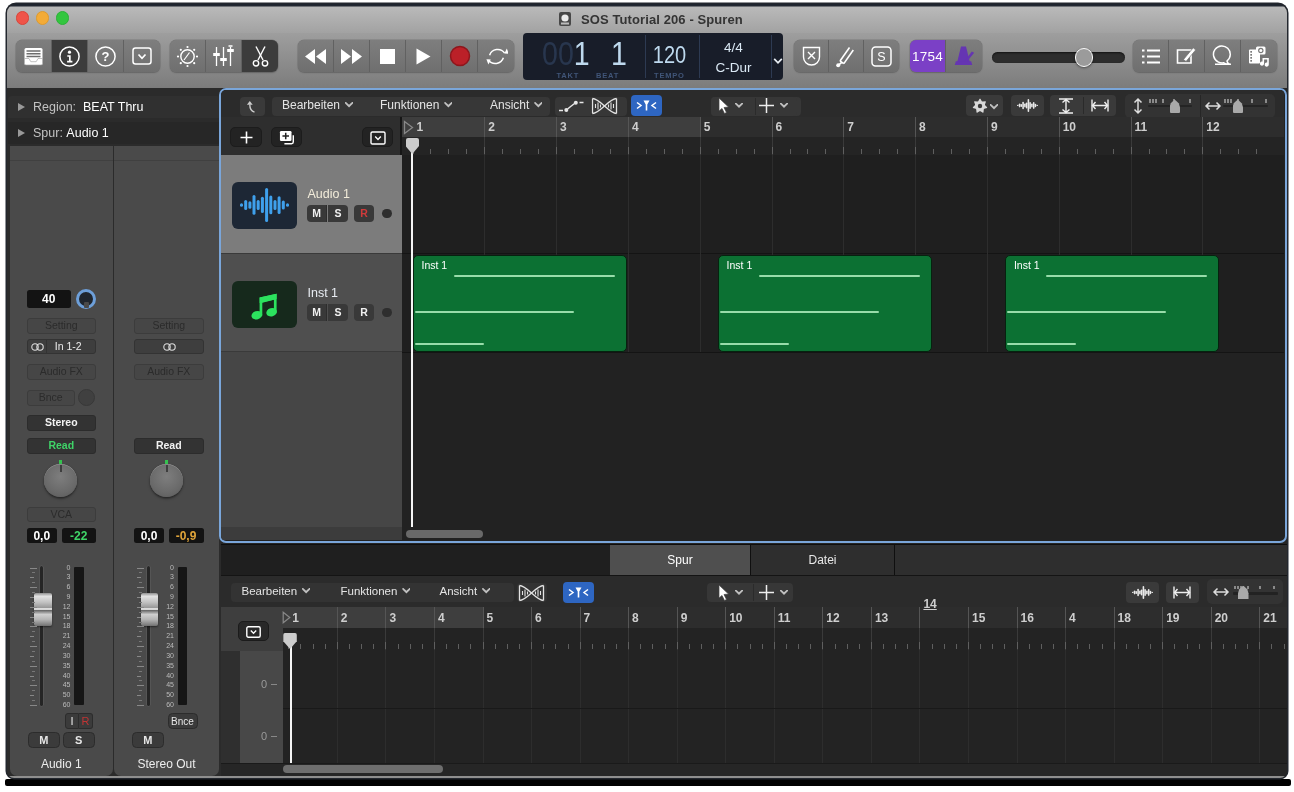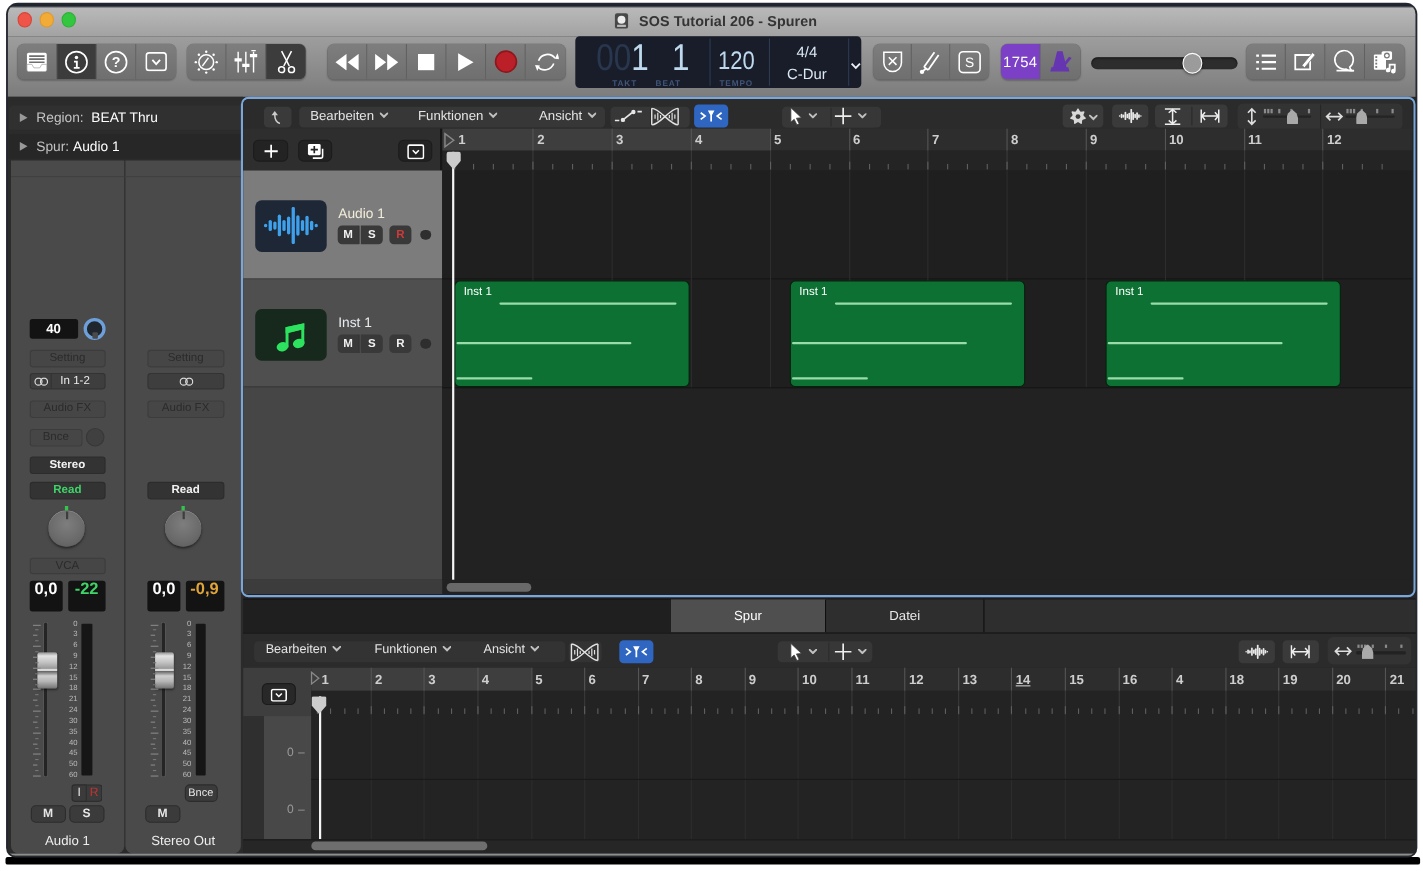--- a/index.html
+++ b/index.html
@@ -18,21 +18,21 @@
 .gb:last-child { border-right:none; }
 .gb.sel { background:#3c3c3c; }
 .gb svg { display:block; }
 .lcdlab { font-size:7.5px; font-weight:700; color:#405578; letter-spacing:0.8px; }
 
 #inspector { left:0; top:84px; width:214px; height:690px; background:#2b2b2b; }
 .ihead { left:1px; width:213px; height:22px; color:#c2c2c2; font-size:12.5px; display:flex; align-items:center; }
 .tri { width:0; height:0; border-left:7px solid #999; border-top:4.5px solid transparent; border-bottom:4.5px solid transparent; margin:0 8px 0 10px; }
 .strip { top:58px; height:630px; background:#4a4a4a; border-radius:0 0 7px 7px; }
 .sbtn { position:absolute; left:16.5px; width:69.5px; height:15.5px; border:1px solid #3c3c3c; background:#464646; border-radius:3px; font-size:10.5px; color:#2b2b2b; text-align:center; line-height:13.5px; }
-.sbox { position:absolute; height:28px; background:#131313; border-radius:2.5px; color:#fff; font-size:15px; font-weight:700; text-align:center; line-height:16.5px; }
+.sbox { position:absolute; height:15px; background:#131313; border-radius:2.5px; color:#fff; font-size:12px; font-weight:700; text-align:center; line-height:16.5px; }
 .fnum { position:absolute; width:18px; text-align:right; font-size:7px; color:#bbb; }
 .ftick { position:absolute; height:1px; background:#888; }
 .mbtn { position:absolute; height:16px; background:#3b3b3b; border:0.5px solid #2c2c2c; border-radius:4.5px; color:#e6e6e6; font-size:11px; font-weight:700; text-align:center; line-height:15px; }
 .fcap { position:absolute; width:17.5px; height:33px; border-radius:2px; background:linear-gradient(180deg,#8f8f8f 0%,#e3e3e3 10%,#c2c2c2 28%,#9a9a9a 44%,#565656 49%,#6a6a6a 53%,#cfcfcf 65%,#b5b5b5 80%,#838383 95%,#6f6f6f 100%); box-shadow:0 1px 2px #0007; }
 .fcap:before { content:""; position:absolute; left:0; top:15.5px; width:17.5px; height:1.5px; background:#fff; opacity:0.75; }
 .knb { position:absolute; width:33px; height:33px; border-radius:50%; background:radial-gradient(circle at 50% 38%, #7e7e7e, #6a6a6a 60%, #585858); box-shadow:0 1.5px 2.5px #0008, inset 0 0.5px 0 #999; }
 .knb:before { content:""; position:absolute; left:15.5px; top:1px; width:2px; height:7px; background:#3e3e3e; }
 .knb:after { content:""; position:absolute; left:15px; top:-4px; width:3px; height:4px; background:#35c24f; }
 
 #tracks { left:212px; top:84px; width:1068px; height:455px; border:2.5px solid #7aa6da; border-radius:7px; background:#222; overflow:hidden; }
@@ -866,21 +866,21 @@
       <div class="abs btick" style="left:625.6px;top:100.0px;height:5px;background:#5f5f5f;"></div>
       <div class="abs btick" style="left:637.8px;top:100.0px;height:5px;background:#5f5f5f;"></div>
       <div class="abs btick" style="left:649.9px;top:63px;height:21px;background:#555;"></div>
       <div class="abs rnum" style="left:653.9px;top:67px;">13</div>
       <div class="abs btick" style="left:649.9px;top:84px;height:22px;background:#3a3a3a;"></div>
       <div class="abs btick" style="left:649.9px;top:98.0px;height:7px;background:#5f5f5f;"></div>
       <div class="abs btick" style="left:662.0px;top:100.0px;height:5px;background:#5f5f5f;"></div>
       <div class="abs btick" style="left:674.2px;top:100.0px;height:5px;background:#5f5f5f;"></div>
       <div class="abs btick" style="left:686.3px;top:100.0px;height:5px;background:#5f5f5f;"></div>
       <div class="abs btick" style="left:698.4px;top:63px;height:21px;background:#555;"></div>
-      <div class="abs rnum" style="left:702.4px;top:67px;text-decoration:underline;">14</div>
+      <div class="abs rnum" style="left:702.4px;top:53px;text-decoration:underline;">14</div>
       <div class="abs btick" style="left:698.4px;top:84px;height:22px;background:#3a3a3a;"></div>
       <div class="abs btick" style="left:698.4px;top:98.0px;height:7px;background:#5f5f5f;"></div>
       <div class="abs btick" style="left:710.6px;top:100.0px;height:5px;background:#5f5f5f;"></div>
       <div class="abs btick" style="left:722.7px;top:100.0px;height:5px;background:#5f5f5f;"></div>
       <div class="abs btick" style="left:734.9px;top:100.0px;height:5px;background:#5f5f5f;"></div>
       <div class="abs btick" style="left:747.0px;top:63px;height:21px;background:#555;"></div>
       <div class="abs rnum" style="left:751.0px;top:67px;">15</div>
       <div class="abs btick" style="left:747.0px;top:84px;height:22px;background:#3a3a3a;"></div>
       <div class="abs btick" style="left:747.0px;top:98.0px;height:7px;background:#5f5f5f;"></div>
       <div class="abs btick" style="left:759.1px;top:100.0px;height:5px;background:#5f5f5f;"></div>

